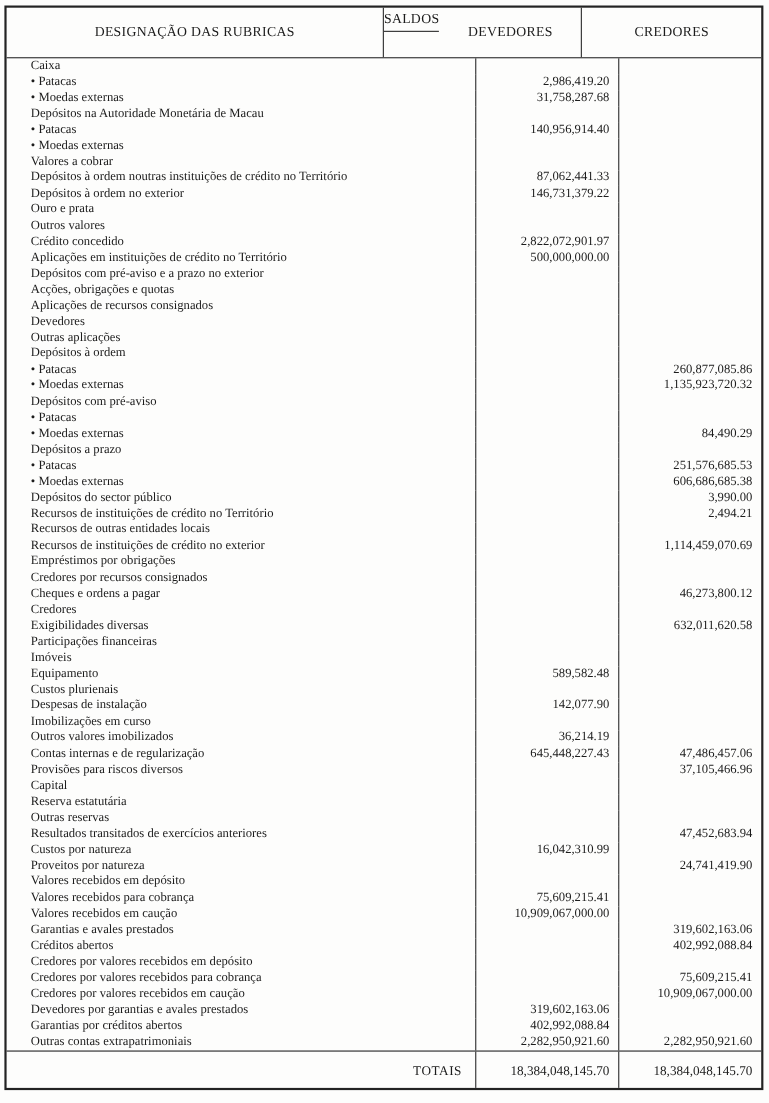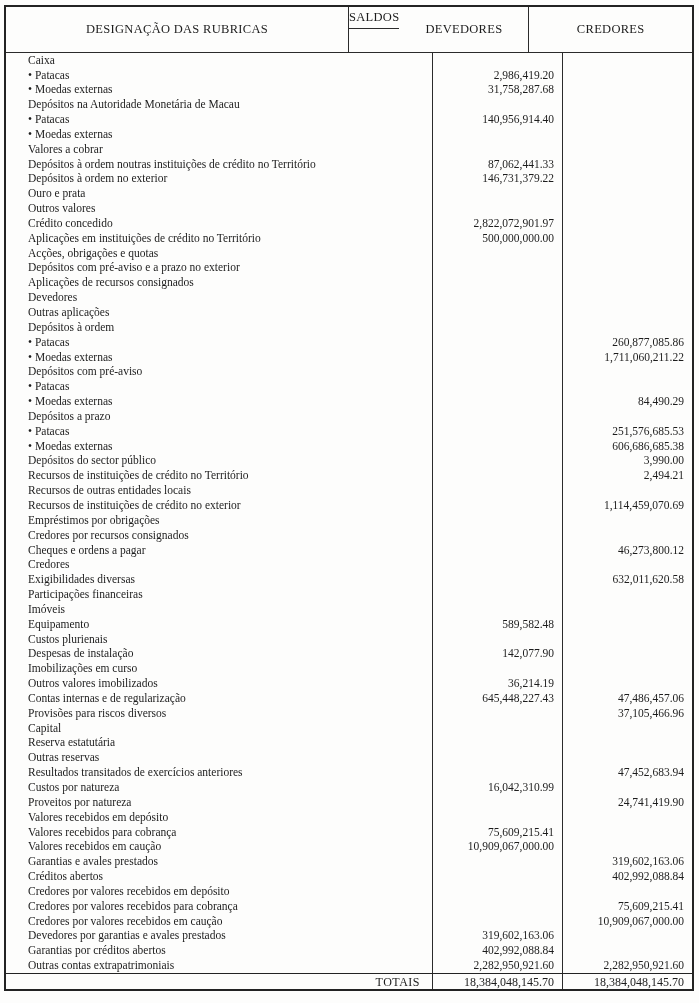--- a/index.html
+++ b/index.html
@@ -83,21 +83,21 @@
     border-right: 1px solid #2b2b2b;
   }
   .cell-c {
     flex: 1;
     justify-content: flex-end;
     padding-right: 8px;
   }
   
   .totals {
     flex: none;
-    height: 16px;
+    height: 34px;
     border-top: 1.5px solid #232323;
     display: flex;
   }
   .totals .cell { font-size: 12px; }
   .totals .cell-label {
     justify-content: flex-end;
     padding-right: 12px;
     padding-left: 0;
     letter-spacing: 0.5px;
   }
@@ -179,30 +179,30 @@
           <div class="cell cell-label">Crédito concedido</div>
           <div class="cell cell-d">2,822,072,901.97</div>
           <div class="cell cell-c"></div>
         </div>
         <div class="row">
           <div class="cell cell-label">Aplicações em instituições de crédito no Território</div>
           <div class="cell cell-d">500,000,000.00</div>
           <div class="cell cell-c"></div>
         </div>
         <div class="row">
+          <div class="cell cell-label">Depósitos com pré-aviso e a prazo no exterior</div>
+          <div class="cell cell-d"></div>
+          <div class="cell cell-c"></div>
+        </div>
+        <div class="row">
           <div class="cell cell-label">Acções, obrigações e quotas</div>
           <div class="cell cell-d"></div>
           <div class="cell cell-c"></div>
         </div>
         <div class="row">
-          <div class="cell cell-label">Depósitos com pré-aviso e a prazo no exterior</div>
-          <div class="cell cell-d"></div>
-          <div class="cell cell-c"></div>
-        </div>
-        <div class="row">
           <div class="cell cell-label">Aplicações de recursos consignados</div>
           <div class="cell cell-d"></div>
           <div class="cell cell-c"></div>
         </div>
         <div class="row">
           <div class="cell cell-label">Devedores</div>
           <div class="cell cell-d"></div>
           <div class="cell cell-c"></div>
         </div>
         <div class="row">
@@ -216,21 +216,21 @@
           <div class="cell cell-c"></div>
         </div>
         <div class="row">
           <div class="cell cell-label">• Patacas</div>
           <div class="cell cell-d"></div>
           <div class="cell cell-c">260,877,085.86</div>
         </div>
         <div class="row">
           <div class="cell cell-label">• Moedas externas</div>
           <div class="cell cell-d"></div>
-          <div class="cell cell-c">1,711,060,211.22</div>
+          <div class="cell cell-c">1,135,923,720.32</div>
         </div>
         <div class="row">
           <div class="cell cell-label">Depósitos com pré-aviso</div>
           <div class="cell cell-d"></div>
           <div class="cell cell-c"></div>
         </div>
         <div class="row">
           <div class="cell cell-label">• Patacas</div>
           <div class="cell cell-d"></div>
           <div class="cell cell-c"></div>

